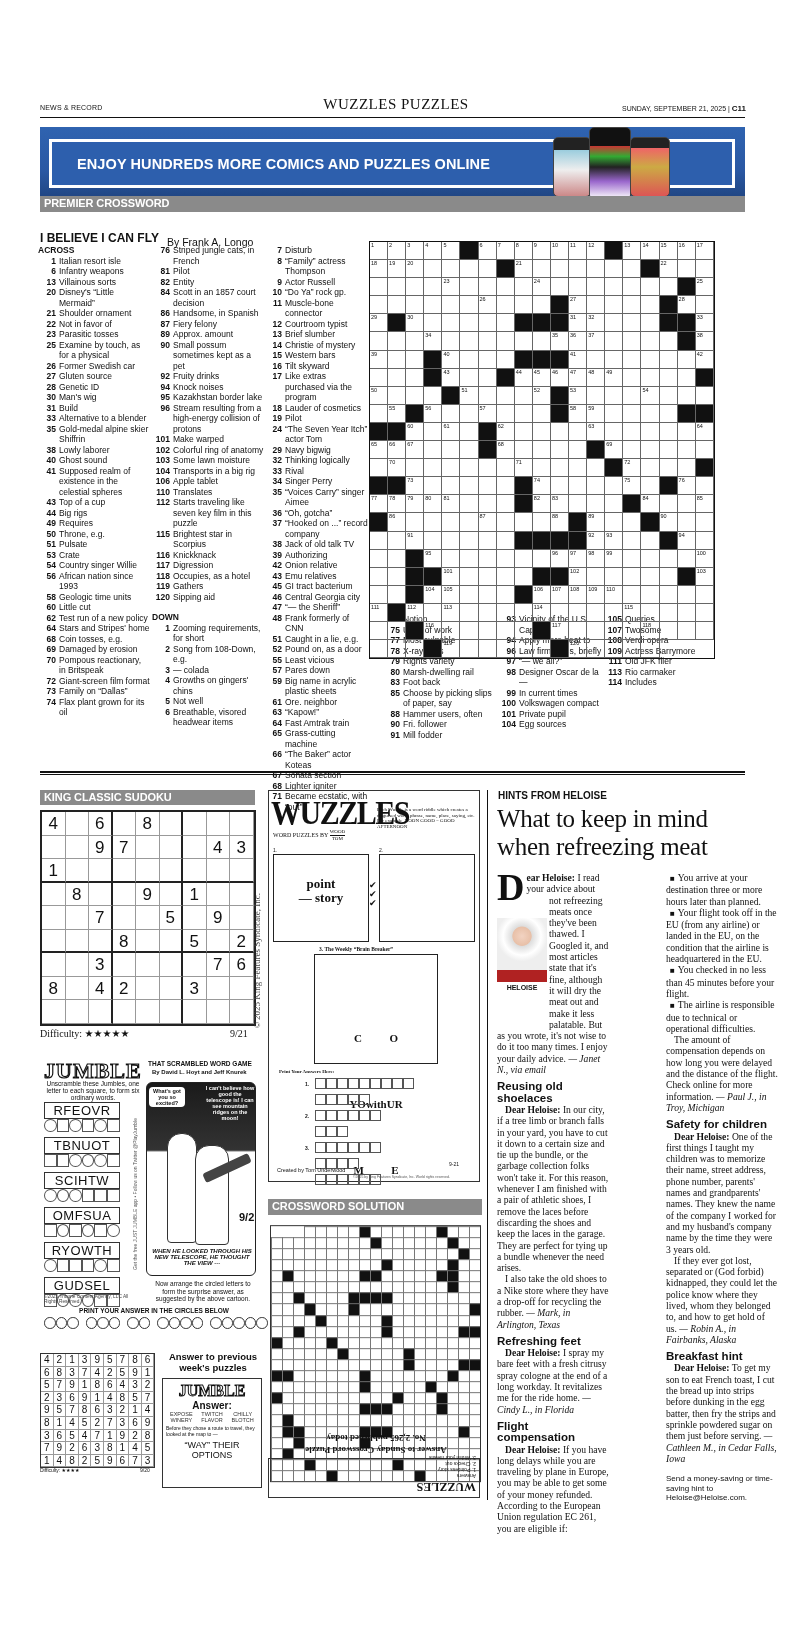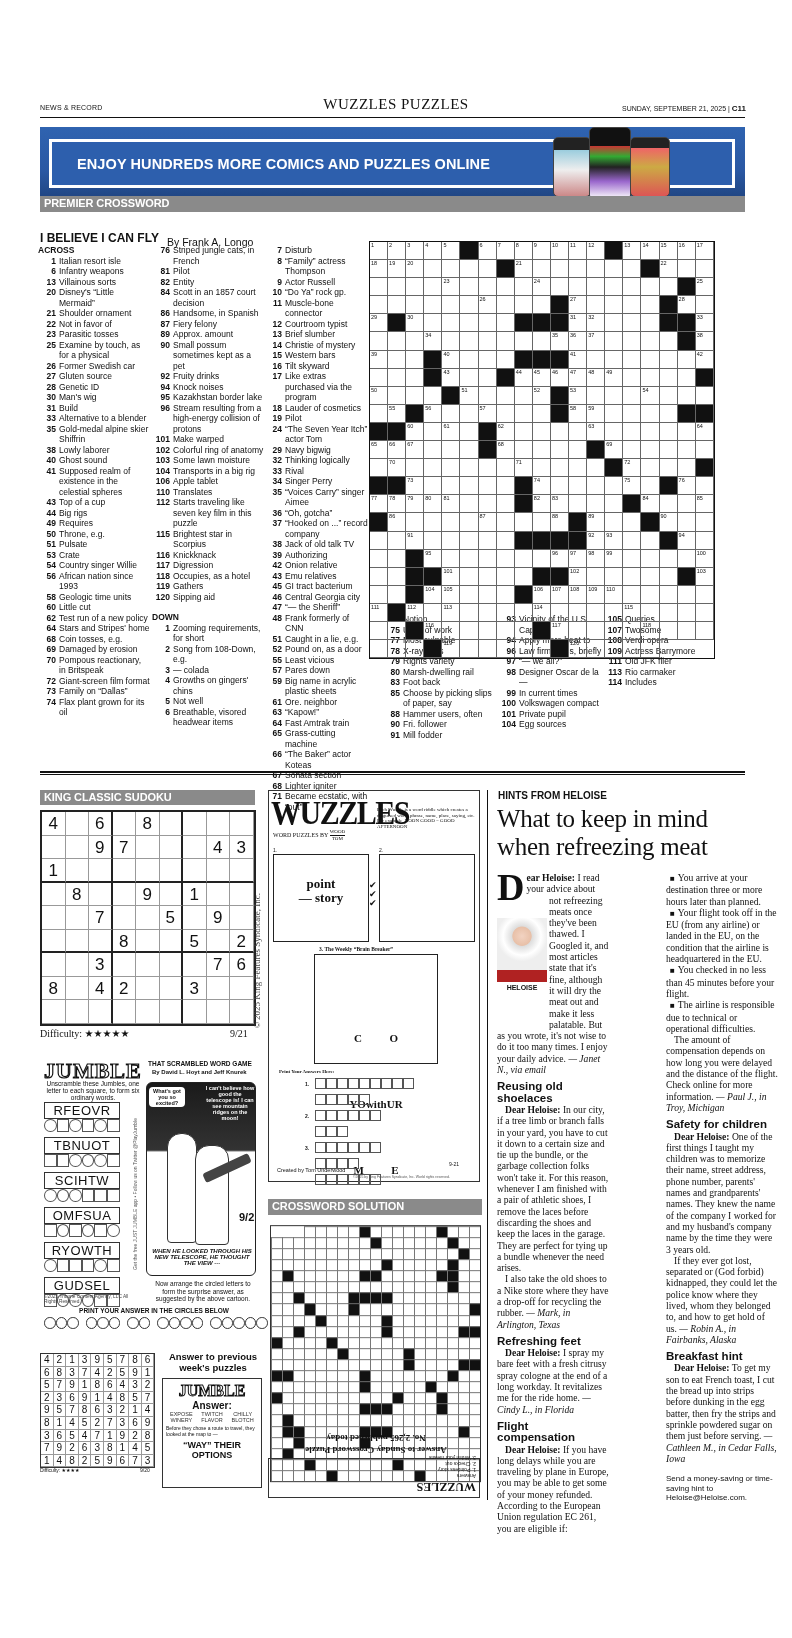--- a/index.html
+++ b/index.html
@@ -1600,21 +1600,21 @@
   <div style="text-align:center;font-weight:bold;font-size:10px;">Answer:</div>
   <div id="prevjwords" style="display:grid;grid-template-columns:1fr 1fr 1fr;font-size:5.5px;text-align:center;color:#333;">
       <div>EXPOSE</div>
       <div>TWITCH</div>
       <div>CHILLY</div>
       <div>WINERY</div>
       <div>FLAVOR</div>
       <div>BLOTCH</div>
     </div>
   <div style="font-size:5px;margin-top:2px;">Before they chose a route to travel, they looked at the map to —</div>
-  <div style="font-size:9px;text-align:center;margin-top:3px;font-weight:bold;">“WAY” THEIR OPTIONS</div>
+  <div style="font-size:9px;text-align:center;margin-top:3px;">“WAY” THEIR OPTIONS</div>
 </div>
 
 <div class="abs wuz">
   <div style="position:absolute;left:2px;top:2px;font-family:'Liberation Serif',serif;font-weight:bold;font-size:30px;letter-spacing:-1.5px;transform:scaleY(1.15);transform-origin:top;">WUZZLES</div>
   <div style="position:absolute;left:4px;top:38px;font-family:'Liberation Serif',serif;font-size:6px;"><span>WORD PUZZLES BY</span>
     <span style="display:inline-block;text-align:center;vertical-align:middle;font-size:5px;line-height:6px;"><span style="border-bottom:1px solid #111;display:block;">WOOD</span><span>TOM</span></span>
   </div>
   <div style="position:absolute;left:108px;top:16px;width:100px;font-family:'Liberation Serif',serif;font-size:5px;line-height:5.5px;">Each Wuzzle is a word riddle which creates a disguised word, phrase, name, place, saying, etc. For example, NOON GOOD = GOOD AFTERNOON</div>
   <div style="position:absolute;left:4px;top:56px;font-size:5px;">1.</div>
   <div style="position:absolute;left:4px;top:63px;width:96px;height:88px;border:1px solid #222;text-align:center;padding-top:22px;font-family:'Liberation Serif',serif;font-weight:bold;font-size:13px;line-height:14px;">

